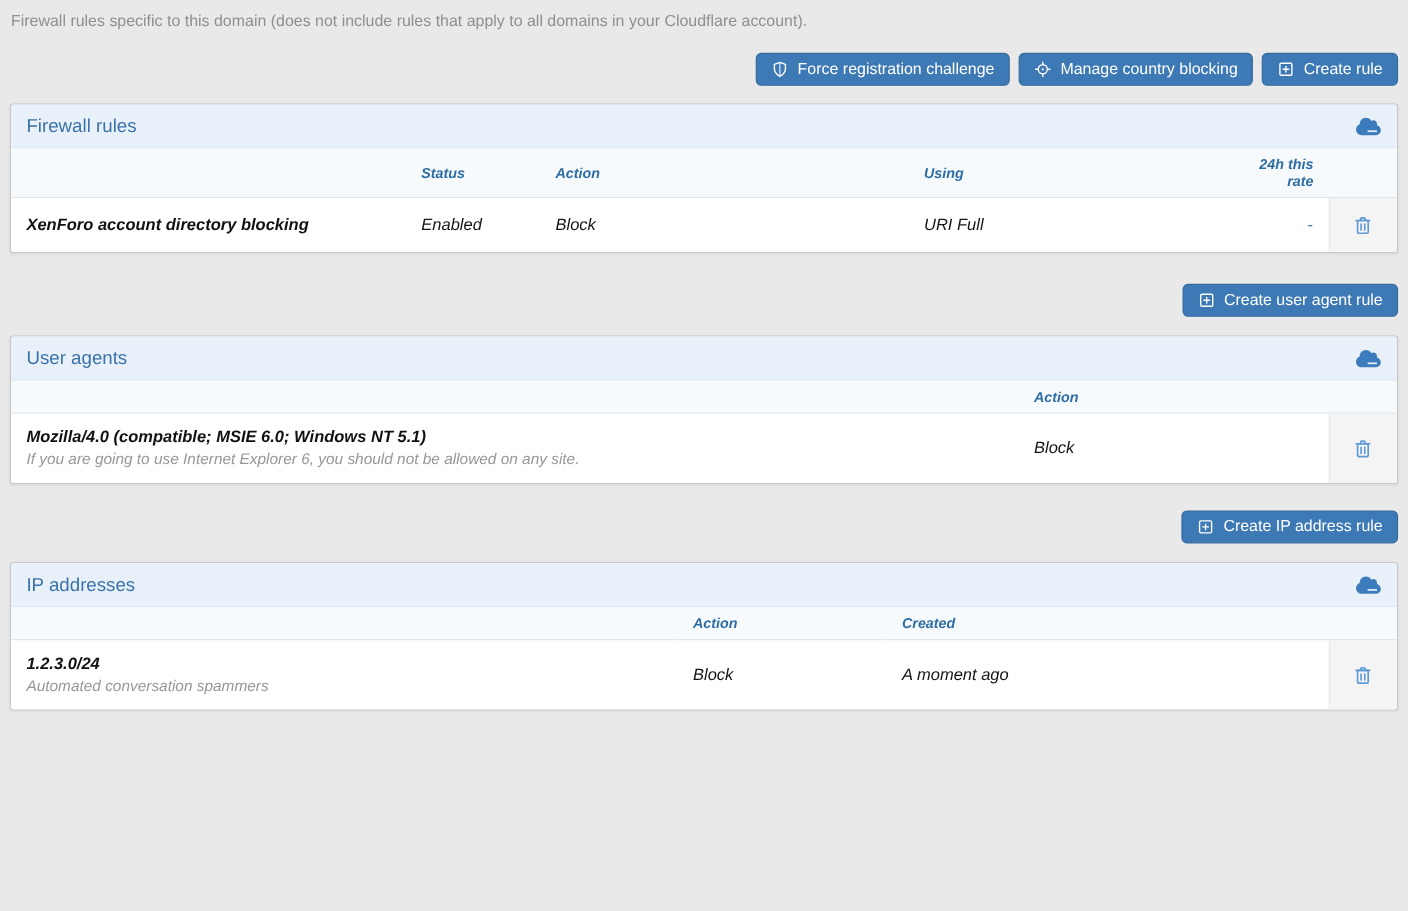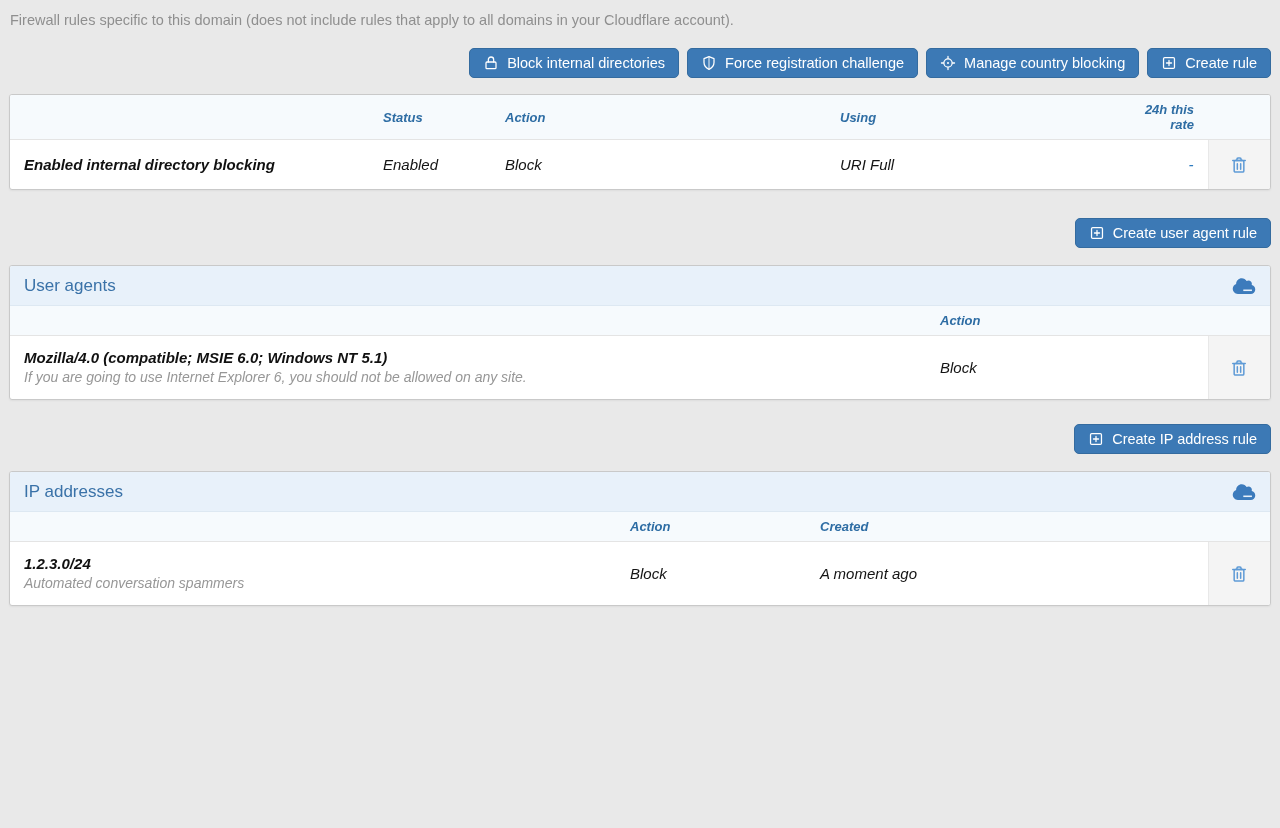--- a/index.html
+++ b/index.html
@@ -115,29 +115,20 @@
   .tall-row td { padding-top: 13px; padding-bottom: 13px; }
 </style>
 </head>
 <body>
 
 <p class="desc">Firewall rules specific to this domain (does not include rules that apply to all domains in your Cloudflare account).</p>
 
 <div class="toolbar">
   <button class="btn">
     <span>
-        <svg viewBox="0 0 24 24" fill="none" stroke="currentColor" stroke-width="1.9" stroke-linecap="round">
-          <rect x="4.5" y="10.5" width="15" height="10" rx="1.5"></rect>
-          <path d="M8 10.5V7a4 4 0 0 1 8 0v3.5"></path>
-        </svg>
-      </span>
-    <span>Block internal directories</span>
-  </button>
-  <button class="btn">
-    <span>
         <svg viewBox="0 0 24 24" fill="none" stroke="currentColor" stroke-width="1.9" stroke-linejoin="round">
           <path d="M12 2.5l7.5 2.8v6c0 4.8-3.2 8-7.5 10.2C7.7 19.3 4.5 16.1 4.5 11.3v-6z"></path>
           <path d="M12 2.5v19" stroke-width="1.4"></path>
         </svg>
       </span>
     <span>Force registration challenge</span>
   </button>
   <button class="btn">
     <span>
         <svg viewBox="0 0 24 24" fill="none" stroke="currentColor" stroke-width="1.9" stroke-linecap="round">
@@ -153,20 +144,30 @@
         <svg viewBox="0 0 24 24" fill="none" stroke="currentColor" stroke-width="1.9" stroke-linecap="round">
           <rect x="3.8" y="3.8" width="16.4" height="16.4" rx="1.8"></rect>
           <path d="M12 8.2v7.6M8.2 12h7.6"></path>
         </svg>
       </span>
     <span>Create rule</span>
   </button>
 </div>
 
 <section class="panel">
+  <div class="panel-header">
+    <span class="panel-title">Firewall rules</span>
+    <span class="cloud">
+      <svg viewBox="0 0 640 512" fill="currentColor">
+          <path d="M0 336c0 79.5 64.5 144 144 144H512c70.7 0 128-57.3 128-128c0-61.9-44-113.6-102.4-125.4c4.1-10.7 6.4-22.4 6.4-34.6c0-53-43-96-96-96c-19.7 0-38.1 6-53.3 16.2C367 64.2 315.3 32 256 32C167.6 32 96 103.6 96 192c0 2.7 .1 5.4 .2 8.1C40.2 219.8 0 273.2 0 336z"></path>
+          <rect x="300" y="356" width="250" height="44" fill="#e8f1fa"></rect>
+          <path d="M545 330l95 48-95 48z"></path>
+        </svg>
+    </span>
+  </div>
   <table>
     <colgroup>
         <col style="width:359px">
         <col style="width:122px">
         <col style="width:335px">
         <col style="width:278px">
         <col>
         <col style="width:62px">
       </colgroup>
     <thead>
@@ -174,21 +175,21 @@
         <th></th>
         <th>Status</th>
         <th>Action</th>
         <th>Using</th>
         <th class="num">24h this rate</th>
         <th></th>
       </tr>
     </thead>
     <tbody>
       <tr>
-        <td class="name-cell">Enabled internal directory blocking</td>
+        <td class="name-cell">XenForo account directory blocking</td>
         <td>Enabled</td>
         <td>Block</td>
         <td>URI Full</td>
         <td class="rate-cell"><a class="rate-link">-</a></td>
         <td class="trash-cell"><button class="trash-btn"><span><svg viewBox="0 0 24 24" fill="none" stroke="currentColor" stroke-width="1.8" stroke-linecap="round">
                   <path d="M4.5 6.5h15"></path>
                   <path d="M9.5 6.5V5a1.3 1.3 0 0 1 1.3-1.3h2.4A1.3 1.3 0 0 1 14.5 5v1.5"></path>
                   <rect x="6.2" y="6.5" width="11.6" height="14" rx="1.4"></rect>
                   <path d="M10 10.5v6.5M14 10.5v6.5"></path>
                 </svg></span></button></td>

